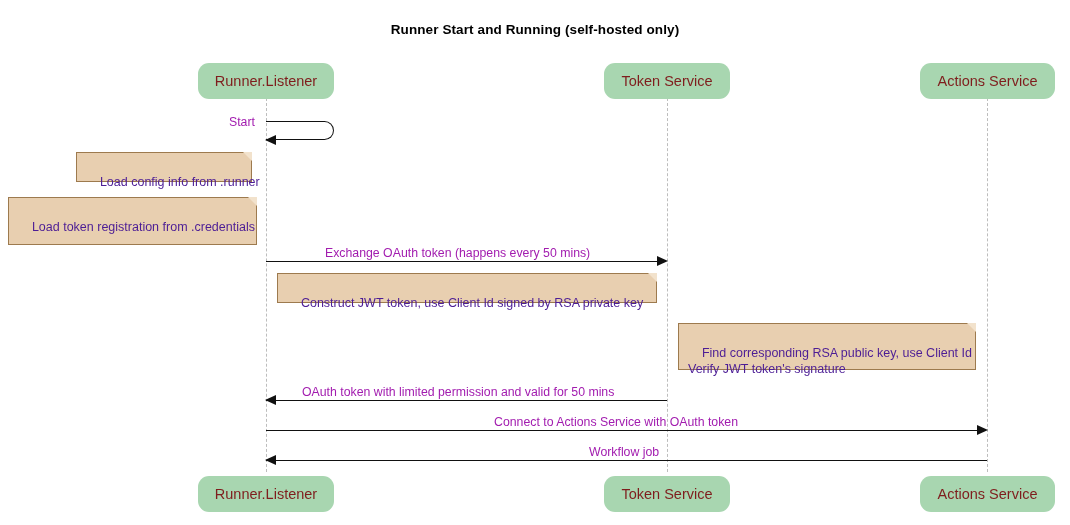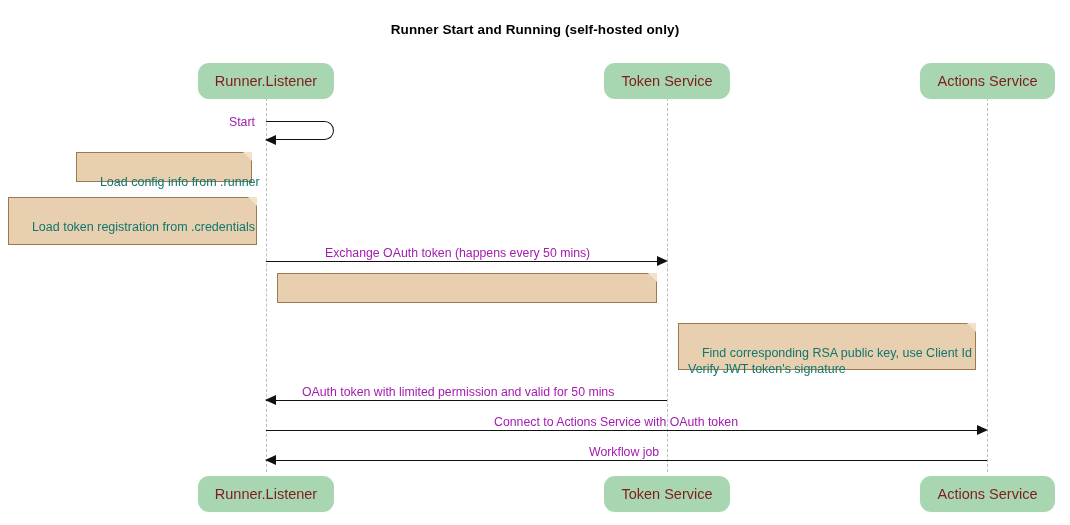--- a/index.html
+++ b/index.html
@@ -43,21 +43,21 @@
     border-left:1px dashed #bdbdbd;
   }
 
   
   .note{
     position:absolute;
     background:#e8cfb0;
     border:1px solid #9d7a4e;
     box-sizing:border-box;
     font-size:12.5px;
-    color:#0f766e;
+    color:#4c1d95;
     padding:5px 8px 5px 9px;
     line-height:16px;
     white-space:pre;
   }
   .note .fold{
     position:absolute;
     right:-1px;top:-1px;
     width:0;height:0;
     border-left:9px solid transparent;
     border-top:9px solid #f2e2cc;
@@ -142,20 +142,21 @@
   <div class="note" style="left:8px;top:185px;width:249px;height:48px;">
     <span>Load token registration from .credentials</span>
     <span class="fold"></span>
   </div>
 
   <div class="msg-label" style="left:325px;top:234px;">Exchange OAuth token (happens every 50 mins)</div>
   <div class="msg-line" style="left:266px;top:249px;width:392px;"></div>
   <div class="arrow right" style="left:657px;top:244px;"></div>
 
   <div class="note" style="left:277px;top:261px;width:380px;height:30px;">
+    <span>Construct JWT token, use Client Id signed by RSA private key</span>
     <span class="fold"></span>
   </div>
 
   <div class="note" style="left:678px;top:311px;width:298px;height:47px;">
     <span>Find corresponding RSA public key, use Client Id
 Verify JWT token's signature</span>
     <span class="fold"></span>
   </div>
 
   <div class="msg-label" style="left:302px;top:373px;">OAuth token with limited permission and valid for 50 mins</div>

